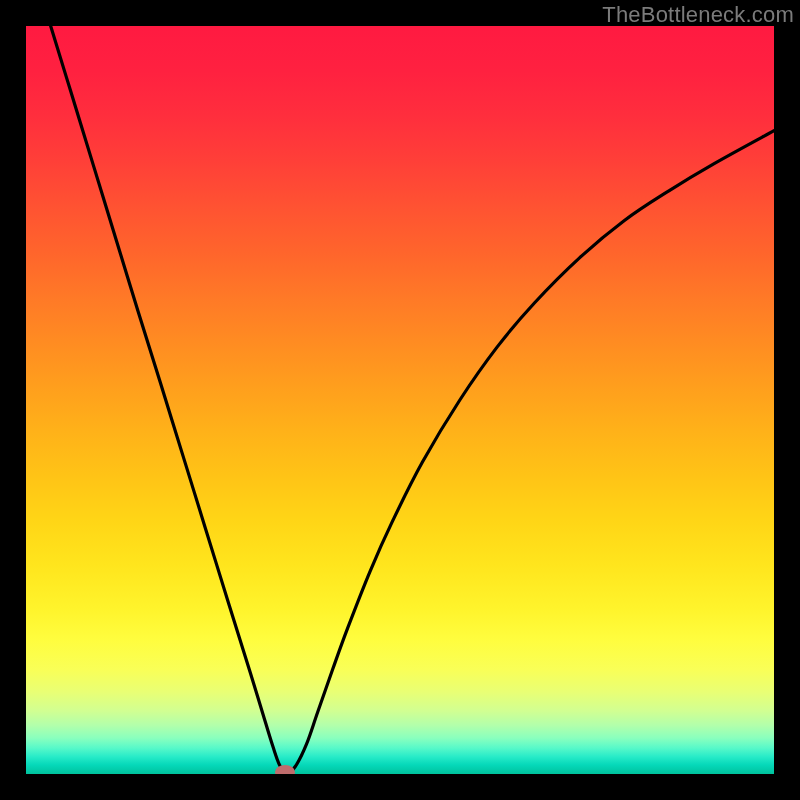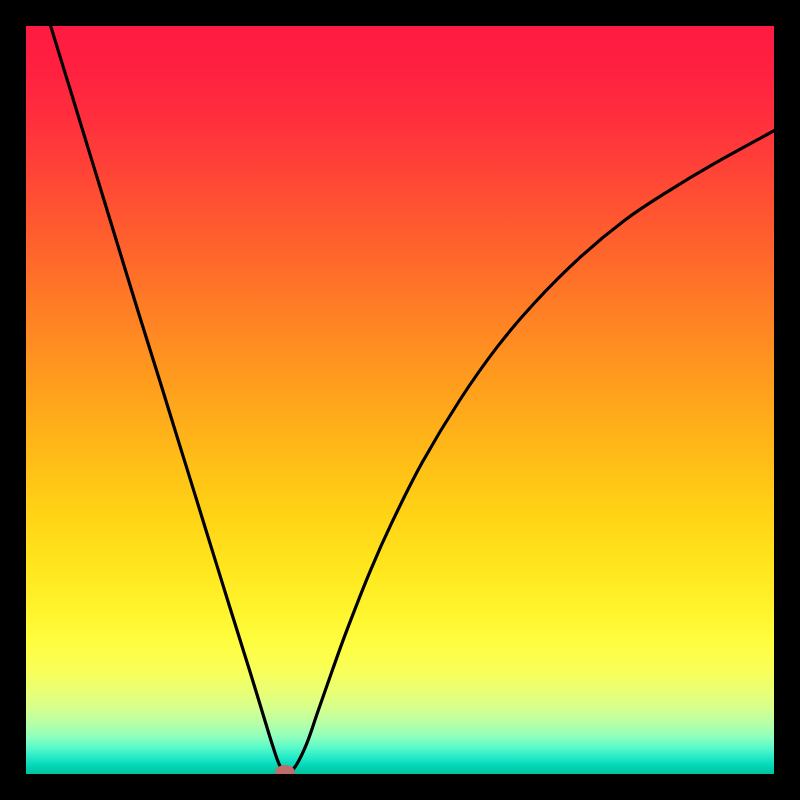--- a/index.html
+++ b/index.html
@@ -85,14 +85,15 @@
     </svg>
 
     <svg class="curve-svg" viewBox="0 0 748 748" preserveAspectRatio="none">
       <path id="curvePath" d="M 24.68 0.00 C 28.32 11.85, 37.21 40.78, 44.88 65.82 C 52.55 90.87, 59.24 112.74, 67.32 139.13 C 75.40 165.52, 81.68 186.04, 89.76 212.43 C 97.84 238.82, 104.12 259.62, 112.20 285.74 C 120.28 311.86, 126.56 331.56, 134.64 357.54 C 142.72 383.53, 149.00 403.98, 157.08 430.10 C 165.16 456.22, 171.44 476.54, 179.52 502.66 C 187.60 528.78, 193.88 549.23, 201.96 575.21 C 210.04 601.20, 218.34 627.50, 224.40 647.02 C 230.46 666.54, 231.58 670.48, 235.62 683.67 C 239.66 696.87, 243.47 710.09, 246.84 720.32 C 250.21 730.56, 251.63 735.94, 254.32 740.52 C 257.01 745.10, 259.11 745.76, 261.80 745.76 C 264.49 745.76, 265.91 745.50, 269.28 740.52 C 272.65 735.54, 276.46 727.91, 280.50 718.08 C 284.54 708.25, 287.01 699.38, 291.72 685.92 C 296.43 672.45, 301.29 658.36, 306.68 643.28 C 312.07 628.20, 314.91 619.78, 321.64 602.14 C 328.37 584.50, 336.00 564.55, 344.08 545.29 C 352.16 526.04, 357.10 514.83, 366.52 495.18 C 375.94 475.52, 384.32 457.90, 396.44 436.08 C 408.56 414.27, 420.38 394.73, 433.84 374.00 C 447.30 353.27, 457.78 338.40, 471.24 320.89 C 484.70 303.39, 493.83 292.78, 508.64 276.76 C 523.45 260.74, 537.36 246.69, 553.52 231.88 C 569.68 217.07, 582.24 206.60, 598.40 194.48 C 614.56 182.36, 627.12 174.79, 643.28 164.56 C 659.44 154.33, 669.31 148.40, 688.16 137.63 C 707.01 126.86, 737.23 110.64, 748.00 104.72" fill="none" stroke-width="3.2" stroke-linejoin="round" stroke-linecap="round" stroke="#000000"></path>
     </svg>
 
     <div class="marker" id="marker" style="left: 258.808px; top: 745.756px; background: rgb(190, 108, 108);"></div>
 
   </div>
 
+  <div class="watermark">TheBottleneck.com</div>
 
 </div>
 
 </body></html>

